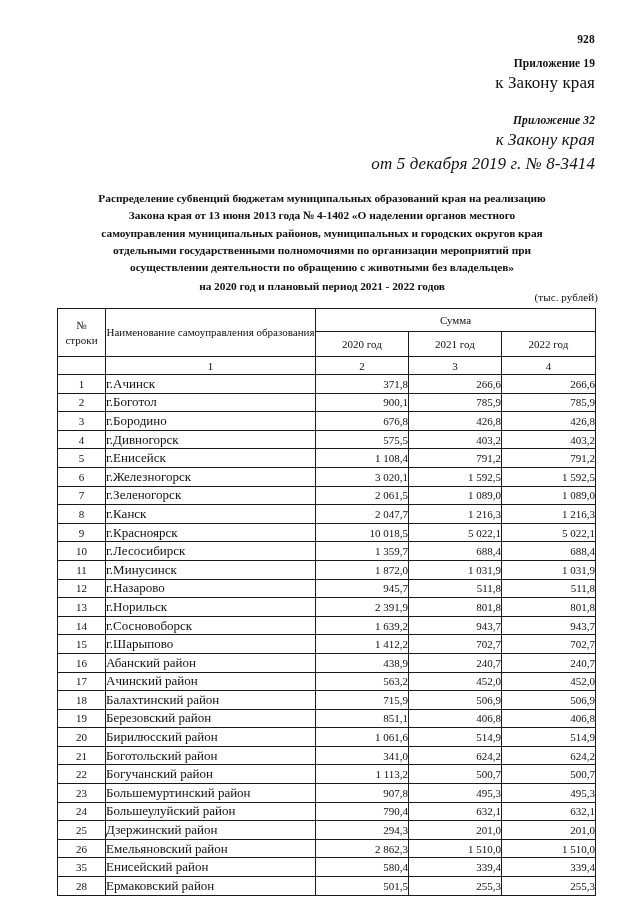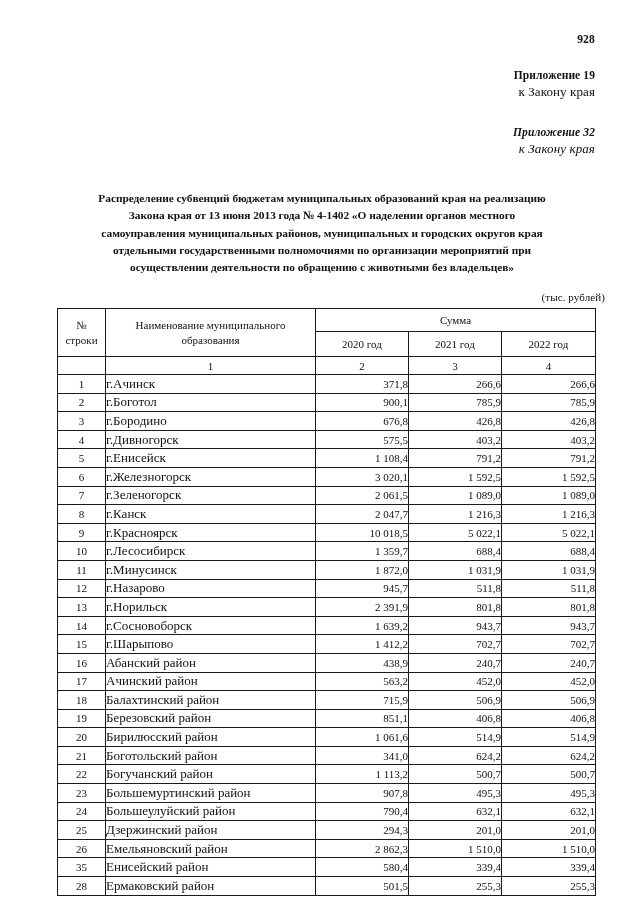--- a/index.html
+++ b/index.html
@@ -36,33 +36,32 @@
     font-weight: bold;
     letter-spacing: .2px;
   }
 
   
   .appendix-block {
     position: absolute;
     right: 43px;
     text-align: right;
     line-height: 1.42;
-    margin-top: 12px;
   }
   .appendix-block.first { top: 55px; }
   .appendix-block.second { top: 112px; font-style: italic; }
 
   .appendix-title {
     font-size: 11.5px;
     font-weight: bold;
     letter-spacing: .1px;
     white-space: nowrap;
   }
   .appendix-line {
-    font-size: 13px;
+    font-size: 17px;
     white-space: nowrap;
     letter-spacing: .1px;
   }
 
   
   .doc-title {
     position: absolute;
     top: 190px;
     left: 54px;
     width: 536px;
@@ -72,21 +71,21 @@
     line-height: 1.52;
     letter-spacing: -.05px;
   }
   .doc-title .tline { display: block; white-space: nowrap; }
   .doc-title .tline.last { padding-top: 1px; }
 
   
   .units-note {
     position: absolute;
     top: 291px;
-    right: 33px;
+    right: 40px;
     font-size: 11px;
     letter-spacing: .1px;
   }
 
   
   .table-wrap {
     position: absolute;
     top: 308px;
     left: 57px;
     width: 538px;
@@ -165,49 +164,51 @@
   <div class="page-number">928</div>
 
   <div class="appendix-block first">
     <div class="appendix-title">Приложение 19</div>
     <div class="appendix-line">к Закону  края</div>
   </div>
 
   <div class="appendix-block second">
     <div class="appendix-title">Приложение 32</div>
     <div class="appendix-line">к Закону  края</div>
+    <div class="appendix-line">от 5 декабря 2019 г.  № 8-3414</div>
   </div>
 
   <div class="doc-title">
     <span class="tline">Распределение субвенций бюджетам муниципальных образований края на реализацию</span>
     <span class="tline">Закона края от 13 июня 2013 года № 4-1402 «О наделении органов местного</span>
     <span class="tline">самоуправления муниципальных районов, муниципальных и городских округов края</span>
     <span class="tline">отдельными государственными полномочиями по организации мероприятий при</span>
     <span class="tline">осуществлении деятельности по обращению с животными без владельцев»</span>
+    <span class="tline last">на 2020 год и плановый период 2021 - 2022 годов</span>
   </div>
 
   <div class="units-note">(тыс. рублей)</div>
 
   <div class="table-wrap">
     <table class="fin">
       <colgroup>
         <col class="c-num">
         <col class="c-name">
         <col class="c-y1">
         <col class="c-y2">
         <col class="c-y3">
       </colgroup>
       <thead>
         <tr>
           <th class="th-rownum" rowspan="2">
             <span>№</span>
             <span>строки</span>
           </th>
           <th class="th-name" rowspan="2">
-            <span>Наименование муниципального</span>
+            <span>Наименование самоуправления</span>
             <span>образования</span>
           </th>
           <th class="th-sum" colspan="3">Сумма</th>
         </tr>
         <tr>
           <th class="th-year">2020 год</th>
           <th class="th-year">2021 год</th>
           <th class="th-year">2022 год</th>
         </tr>
         <tr class="numrow">

